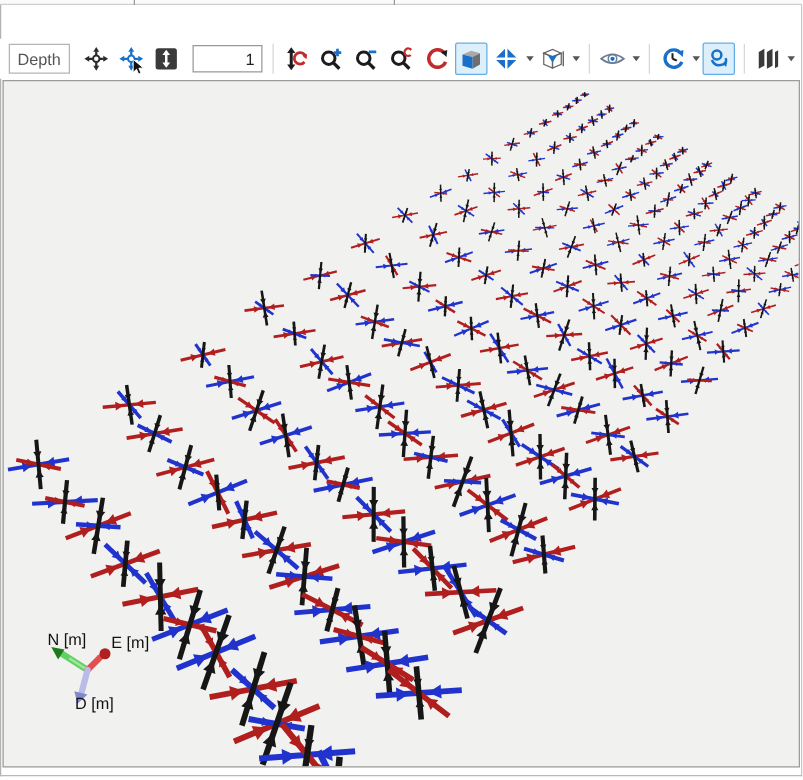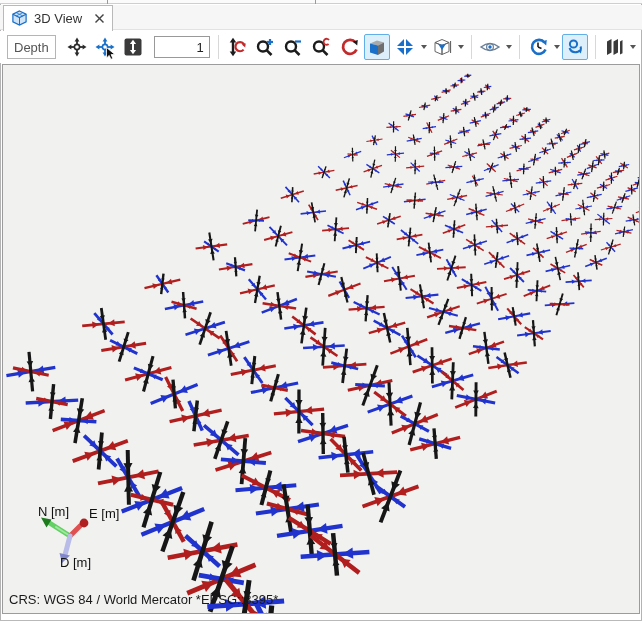--- a/index.html
+++ b/index.html
@@ -52,36 +52,20 @@
 
 <div id="win">
 
   <div id="top-strip">
     <div class="top-tick" style="left:107px"></div>
     <div class="top-tick" style="left:315px"></div>
   </div>
   <div class="edge" style="left:0"></div>
   <div class="edge" style="left:641px"></div>
 
-  <div id="tab-bar">
-    <div id="tab">
-      <svg width="17" height="17" viewBox="0 0 18 18">
-        <polygon points="9,1 16,4.5 16,12.5 9,16 2,12.5 2,4.5" fill="#cfe4f7" stroke="#1a6fc8" stroke-width="1.3"></polygon>
-        <polyline points="2,4.5 9,8 16,4.5" fill="none" stroke="#1a6fc8" stroke-width="1.1"></polyline>
-        <line x1="9" y1="8" x2="9" y2="16" stroke="#1a6fc8" stroke-width="1.1"></line>
-        <line x1="5.5" y1="2.8" x2="12.5" y2="6.3" stroke="#1a6fc8" stroke-width="0.8"></line>
-        <line x1="12.5" y1="2.8" x2="5.5" y2="6.3" stroke="#1a6fc8" stroke-width="0.8"></line>
-      </svg>
-      <span id="tab-title">3D View</span>
-      <svg class="close-x" viewBox="0 0 11 11">
-        <line x1="1.5" y1="1.5" x2="9.5" y2="9.5" stroke="#444" stroke-width="1.5"></line>
-        <line x1="9.5" y1="1.5" x2="1.5" y2="9.5" stroke="#444" stroke-width="1.5"></line>
-      </svg>
-    </div>
-  </div>
 
   <div id="toolbar">
     <div id="depth-btn">Depth</div>
 
     <div class="tb-btn">
       <svg width="20" height="20" viewBox="0 0 20 20">
         <circle cx="10" cy="10" r="2.6" fill="none" stroke="#2b2b2b" stroke-width="1.6"></circle>
         <line x1="10" y1="4" x2="10" y2="7" stroke="#2b2b2b" stroke-width="1.8"></line>
         <line x1="10" y1="13" x2="10" y2="16" stroke="#2b2b2b" stroke-width="1.8"></line>
         <line x1="4" y1="10" x2="7" y2="10" stroke="#2b2b2b" stroke-width="1.8"></line>
@@ -2321,17 +2305,16 @@
       <polygon points="23,14.5 33.5,16.5 28.5,24.5" fill="#1d7a1d"></polygon>
       <line x1="52" y1="33" x2="62" y2="23" stroke="#e05050" stroke-width="5" stroke-linecap="round"></line>
       <circle cx="66" cy="20" r="4.4" fill="#b02020"></circle>
       <line x1="52" y1="33" x2="47" y2="52" stroke="#b9bce8" stroke-width="5" stroke-linecap="round"></line>
       <polygon points="44,60 41.5,50 52,52.5" fill="#8287cc"></polygon>
       <text x="20" y="13" class="triad-label">N [m]</text>
       <text x="71" y="15" class="triad-label">E [m]</text>
       <text x="42" y="64" class="triad-label">D [m]</text>
     </svg>
 
-    <div id="crs-label">CRS: WGS 84 / World Mercator *EPSG::3395*</div>
   </div>
 
   <div id="bottom-line"></div>
 </div>
 
 </body></html>

